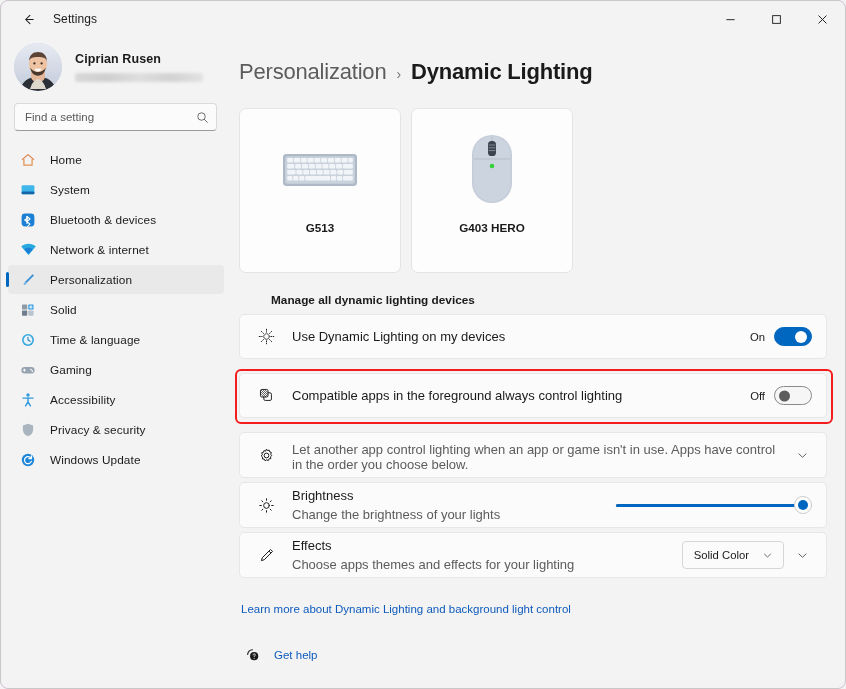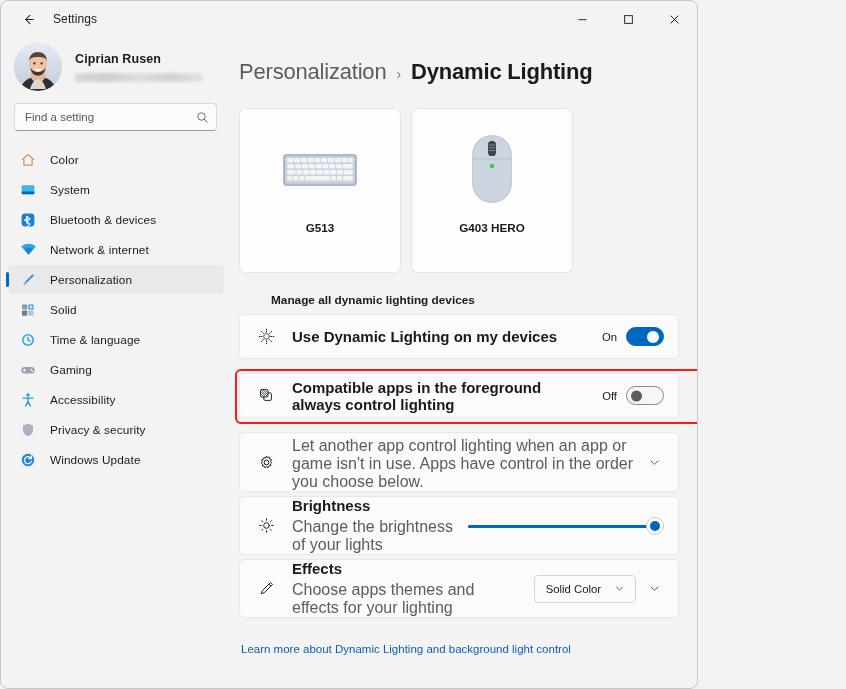--- a/index.html
+++ b/index.html
@@ -4,21 +4,21 @@
 <style>
   * { box-sizing: border-box; margin: 0; padding: 0; }
   html, body {
     width: 846px; height: 689px;
     font-family: "Liberation Sans", sans-serif;
     background: #f3f3f3;
     overflow: hidden;
   }
   .window {
     position: relative;
-    width: 698px; height: 689px;
+    width: 846px; height: 689px;
     background: #f0abfc;
     border: 1px solid #c8c8c8;
     border-radius: 8px;
     overflow: hidden;
     display: flex;
     flex-direction: column;
   }
 
   
   .titlebar {
@@ -181,22 +181,22 @@
     padding: 0 14px 0 16px;
   }
   .row.tall { min-height: 46px; }
   .row.clickable { cursor: pointer; }
   .row-icon {
     width: 20px; flex-shrink: 0;
     display: flex; align-items: center; justify-content: center;
     color: #1a1a1a;
   }
   .row-text { margin-left: 16px; flex: 1; min-width: 0; }
-  .row-title { font-size: 15px; color: #1a1a1a; font-weight: bold; }
-  .row-sub { font-size: 16px; color: #5c5c5c; margin-top: 4px; }
+  .row-title { font-size: 13px; color: #1a1a1a; }
+  .row-sub { font-size: 13px; color: #5c5c5c; margin-top: 4px; }
   .row-right { display: flex; align-items: center; gap: 9px; margin-left: 10px; }
   .toggle-label { font-size: 11.3px; color: #1a1a1a; }
 
   .toggle {
     width: 38px; height: 19px; border-radius: 11px;
     position: relative; cursor: pointer; flex-shrink: 0;
   }
   .toggle.on { background: #0067c0; border: 1px solid #0067c0; }
   .toggle.off { background: #f6f6f6; border: 1px solid #8a8a8a; }
   .knob { position: absolute; border-radius: 50%; top: 50%; transform: translateY(-50%); }
@@ -335,21 +335,21 @@
 
       <div class="nav">
 
         <div class="nav-item">
           <span class="nav-icon">
             <svg width="16" height="16" viewBox="0 0 16 16" fill="none">
               <path d="M2.4 7.4L8 2.6l5.6 4.8" stroke="#d9824a" stroke-width="1.25" stroke-linecap="round" stroke-linejoin="round"></path>
               <path d="M3.9 7.6v5.6h8.2V7.6" stroke="#e09353" stroke-width="1.25" stroke-linecap="round" stroke-linejoin="round"></path>
             </svg>
           </span>
-          <span class="nav-label">Color</span>
+          <span class="nav-label">Home</span>
         </div>
 
         <div class="nav-item">
           <span class="nav-icon">
             <svg width="16" height="16" viewBox="0 0 16 16">
               <rect x="1.6" y="3.2" width="12.8" height="9" rx="1.3" fill="#3fb6ea"></rect>
               <rect x="1.6" y="9.6" width="12.8" height="2.6" rx="1" fill="#1565a8"></rect>
             </svg>
           </span>
           <span class="nav-label">System</span>

